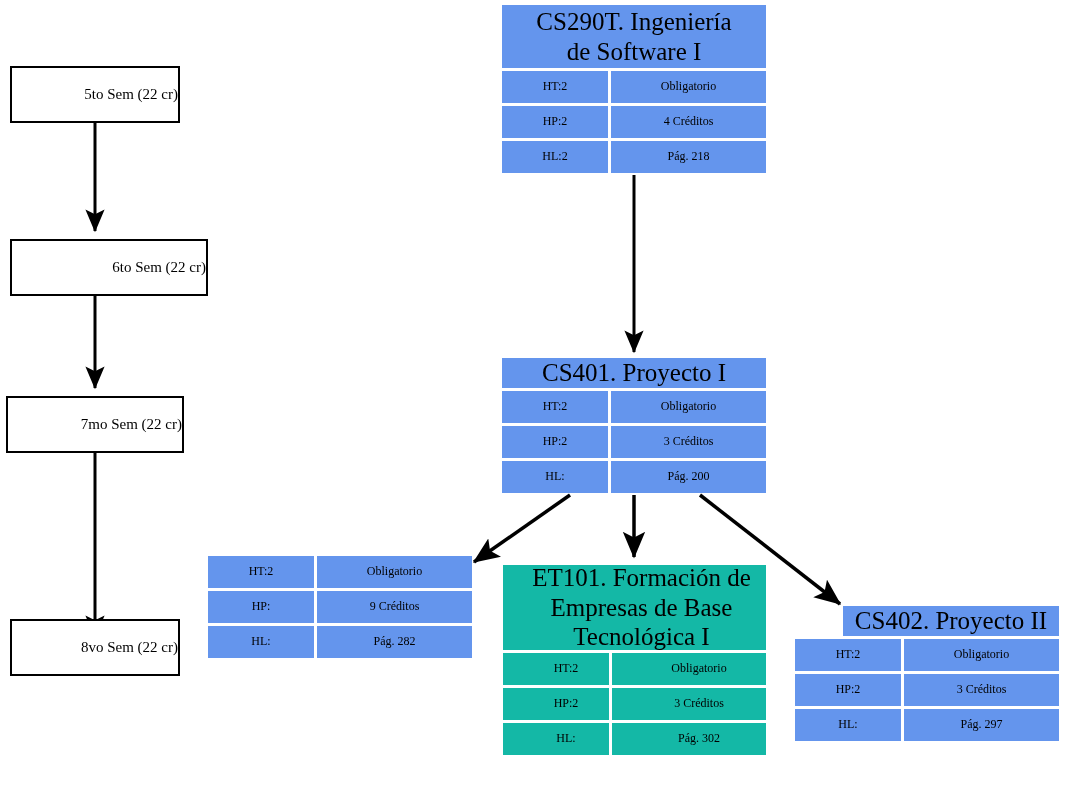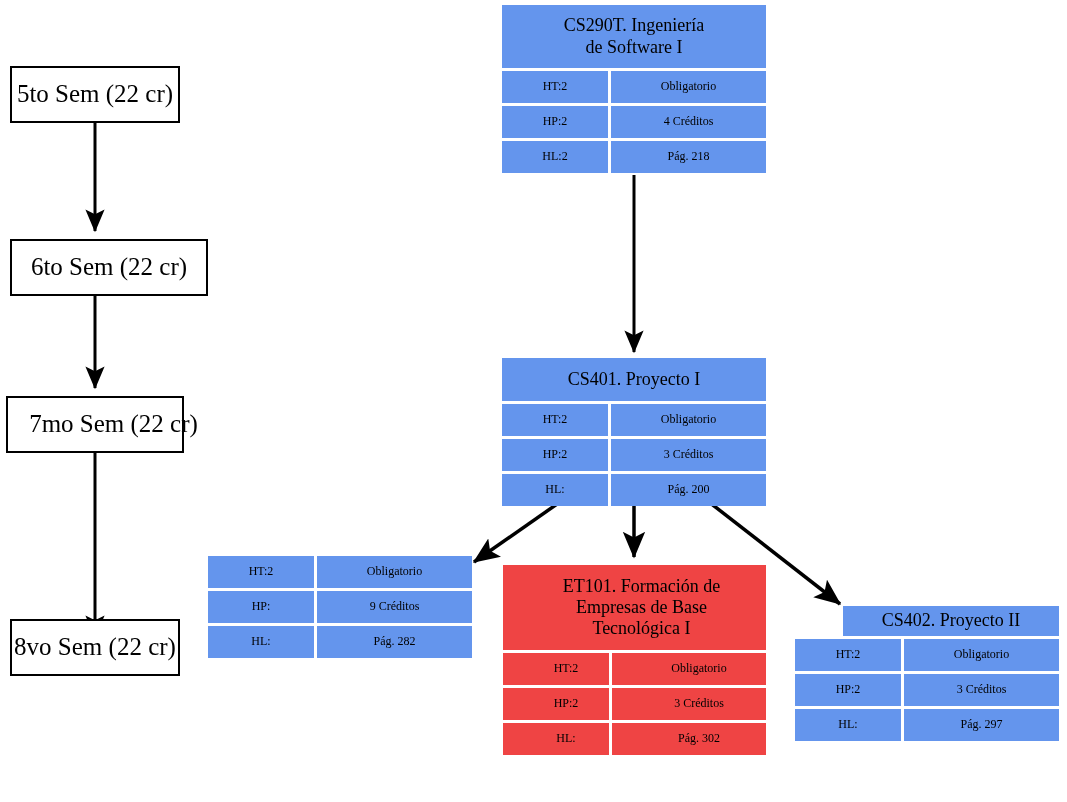--- a/index.html
+++ b/index.html
@@ -17,43 +17,43 @@
   }
 
   
   .sem-box {
     position: absolute;
     box-sizing: border-box;
     background: #ffffff;
     border: 2px solid #000000;
     display: flex;
     align-items: center;
-    justify-content: center;
-    font-size: 25px;
+    justify-content: flex-end;
+    font-size: 15px;
     color: #000000;
     line-height: 1.15;
     white-space: nowrap;
   }
 
   
   .course {
     position: absolute;
     box-sizing: border-box;
     display: flex;
     flex-direction: column;
     gap: 3px;
     background: transparent;
   }
   .course .title {
     box-sizing: border-box;
     display: flex;
     align-items: center;
     justify-content: center;
     text-align: center;
-    font-size: 18px;
+    font-size: 25px;
     color: #000000;
     line-height: 1.18;
     padding: 2px 6px;
   }
   .course .row {
     display: flex;
     flex-direction: row;
     gap: 3px;
     box-sizing: border-box;
   }
@@ -65,21 +65,21 @@
     font-size: 12px;
     color: #000000;
     line-height: 1.15;
     height: 32px;
     white-space: nowrap;
   }
   .course .cell.left  { flex: 0 0 106px; }
   .course .cell.right { flex: 1 1 auto; }
 
   .blue .title, .blue .cell { background: #6495ed; }
-  .red  .title, .red  .cell { background: #ef4444; padding-left: 20px; }
+  .red  .title, .red  .cell { background: #14b8a6; padding-left: 20px; }
 
   
   .edge-svg {
     position: absolute;
     left: 0;
     top: 0;
     width: 1067px;
     height: 802px;
     pointer-events: none;
   }
@@ -140,21 +140,21 @@
       <div class="cell left">HP:2</div>
       <div class="cell right">4 Créditos</div>
     </div>
     <div class="row">
       <div class="cell left">HL:2</div>
       <div class="cell right">Pág. 218</div>
     </div>
   </div>
 
   <div class="course blue" style="left:502px; top:358px; width:264px;">
-    <div class="title" style="height:43px;">
+    <div class="title" style="height:30px;">
       <span>CS401. Proyecto I</span>
     </div>
     <div class="row">
       <div class="cell left">HT:2</div>
       <div class="cell right">Obligatorio</div>
     </div>
     <div class="row">
       <div class="cell left">HP:2</div>
       <div class="cell right">3 Créditos</div>
     </div>

